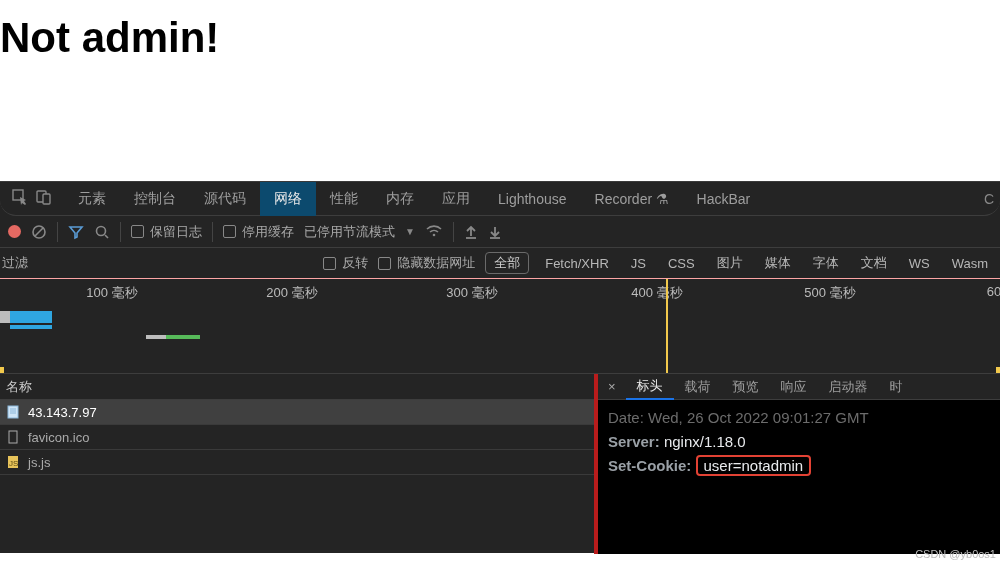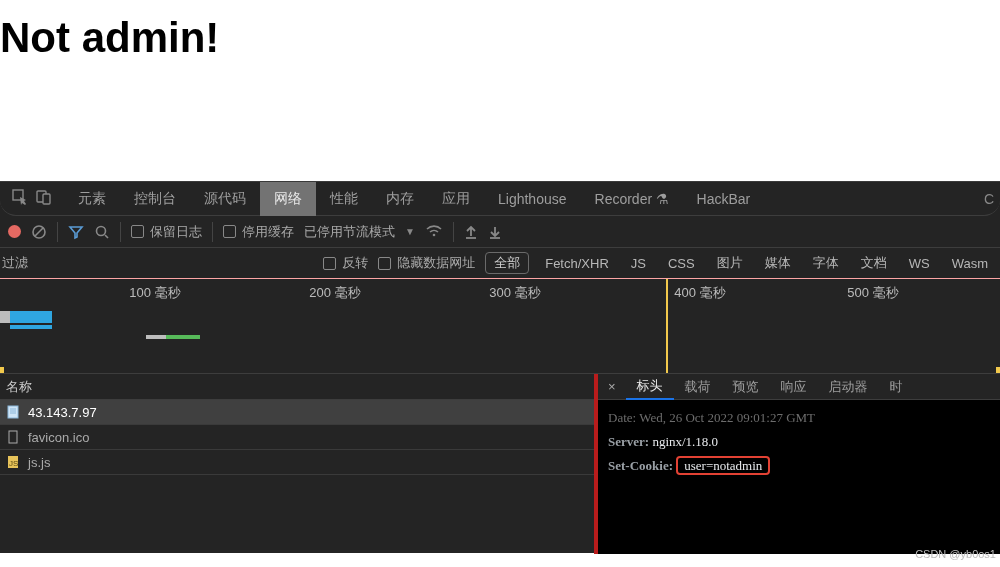--- a/index.html
+++ b/index.html
@@ -7,21 +7,21 @@
 
   .page-area { height:181px; background:#fff; }
   .page-area h1 { font-size:42px; font-weight:700; color:#000; padding:14px 0 0 0; }
 
   .devtools { height:372px; background:#242424; color:#aaa; font-size:14px; border-top:1px solid #3a3a3a; }
 
   
   .tabbar { display:flex; align-items:center; border-bottom:1px solid #3d3d3d; height:34px;border-radius:16px; }
   .tabbar .docking { display:flex; gap:8px; padding:0 12px; height:100%; align-items:center; }
   .tabbar .tab { padding:0 14px; height:34px; display:flex; align-items:center; cursor:pointer; color:#9e9e9e; }
-  .tabbar .tab.active { background:#737373; color:#e8e8e8; }
+  .tabbar .tab.active { background:#0c4a6e; color:#e8e8e8; }
   .tabbar .more { margin-left:auto; padding-right:6px; color:#888; }
 
   
   .toolbar { display:flex; align-items:center; height:32px; padding:0 8px; gap:10px; border-bottom:1px solid #3d3d3d; font-size:13px; }
   .rec-dot { width:13px; height:13px; border-radius:50%; background:#e46962; }
   .ban-icon svg, .funnel svg, .search svg, .updown svg { display:block; }
   .divider { width:1px; height:20px; background:#444; }
   .chk { display:flex; align-items:center; gap:6px; }
   .chkbox { width:13px; height:13px; border:1px solid #888; border-radius:2px; }
   .throttle { display:flex; align-items:center; gap:10px; }
@@ -29,40 +29,40 @@
 
   
   .filterbar { display:flex; align-items:center; height:30px; border-bottom:1px solid #fca5a5; height:31px; font-size:13px; }
   .filter-input { padding:0 6px 0 2px; color:#aaa; min-width:52px;}
   .flags { margin-left:auto; display:flex; align-items:center; gap:10px; padding-right:6px; }
   .pill { border:1px solid #6a6a6a; border-radius:4px; padding:1px 8px; color:#d0d0d0; }
   .ftype { padding:0 6px; cursor:pointer; color:#b7b7b7; white-space:nowrap;}
 
   
   .timeline { position:relative; height:95px; border-bottom:1px solid #3d3d3d; overflow:hidden; background:#242424;}
-  .tick { position:absolute; top:5px; font-size:13px; color:#bbb; transform:translateX(-50%);margin-left:43px; }
+  .tick { position:absolute; top:5px; font-size:13px; color:#bbb; transform:translateX(-50%); }
   .track { position:absolute; top:32px; height:12px; }
   .seg { position:absolute; height:12px; top:0; }
   .vline-yellow { position:absolute; top:0; bottom:-85px; width:2px; background:#f2c94c; }
   .brack-y { position:absolute; bottom:0; width:4px; height:6px; background:#f2c94c; }
 
   
   .lower { display:flex; height:180px; }
   .reqlist { width:598px; border-right:4px solid #b91c1c; display:flex; flex-direction:column; }
   .reqhead { height:26px; display:flex; align-items:center; background:#242424; border-bottom:1px solid #3d3d3d; padding-left:6px; font-size:13px; color:#ccc;}
   .row { height:25px; display:flex; align-items:center; padding-left:6px; font-size:13px; gap:8px; border-bottom:1px solid #3a3a3a;}
   .row.sel { background:#404040; color:#fff; }
   .icon-doc { width:14px; height:14px; }
 
   .details { flex:1; display:flex; flex-direction:column; }
   .dtabs { display:flex; align-items:center; height:26px; border-bottom:1px solid #3d3d3d; font-size:13px; }
   .dtabs .close { padding:0 10px; color:#aaa; cursor:pointer; }
   .dtab { padding:0 11px; height:26px; display:flex; align-items:center; cursor:pointer; color:#9e9e9e;}
   .dtab.active { color:#e8e8e8; border-bottom:2px solid #1a73e8; }
-  .headers { padding:6px 10px; font-family:Liberation Serif, serif; font-size:13px; line-height:24px; background:#000; flex:1;}
+  .headers { padding:6px 10px; font-family:Liberation Sans, sans-serif; font-size:15px; line-height:24px; background:#000; flex:1;}
   .hk { color:#9aa0a6; font-weight:600;}
   .hv { color:#e8eaed; }
   .cookie-hl { border:2px solid #e34234; border-radius:4px; padding:0 6px; } 
   .wm { position:absolute; right:6px; top:548px; color:#bbb; font-size:11px; }
 </style>
 </head>
 <body>
 
 <div class="page-area">
   <h1>Not admin!</h1>

